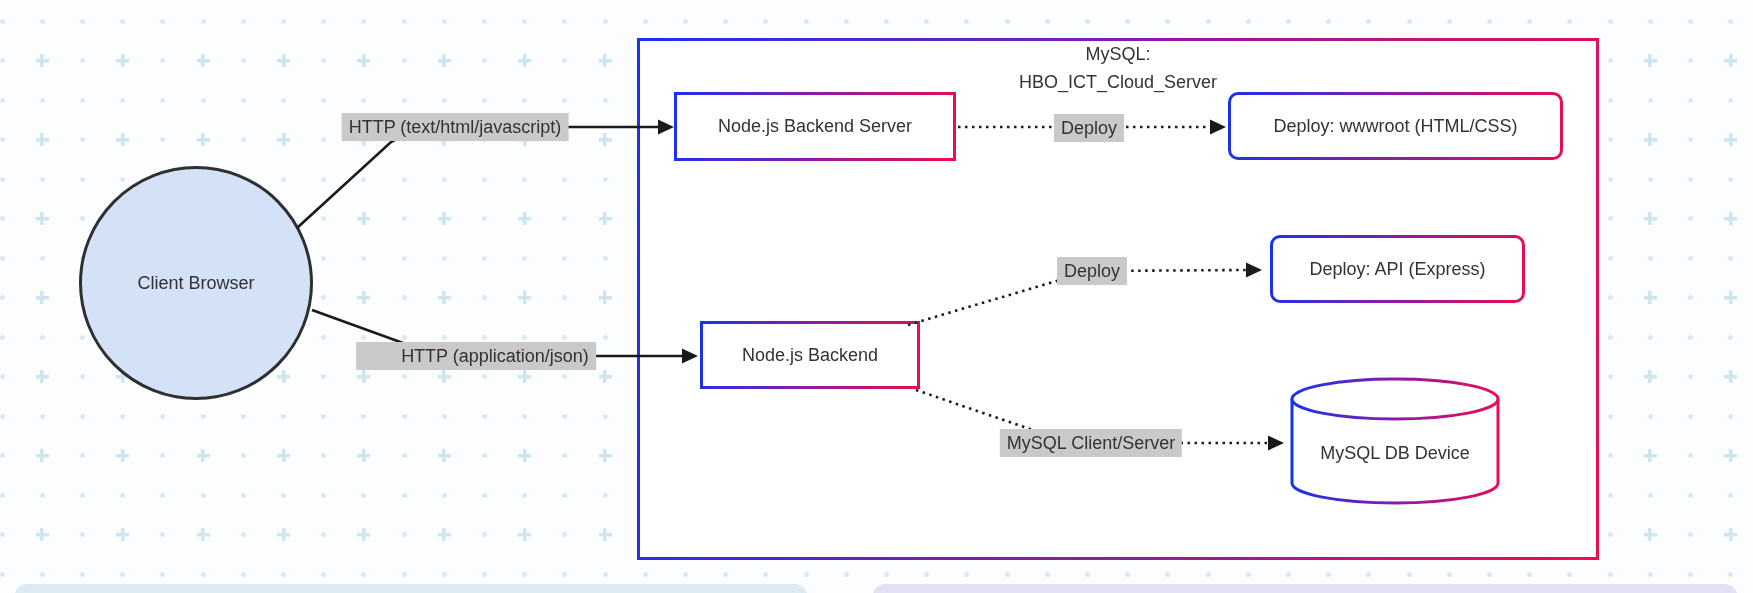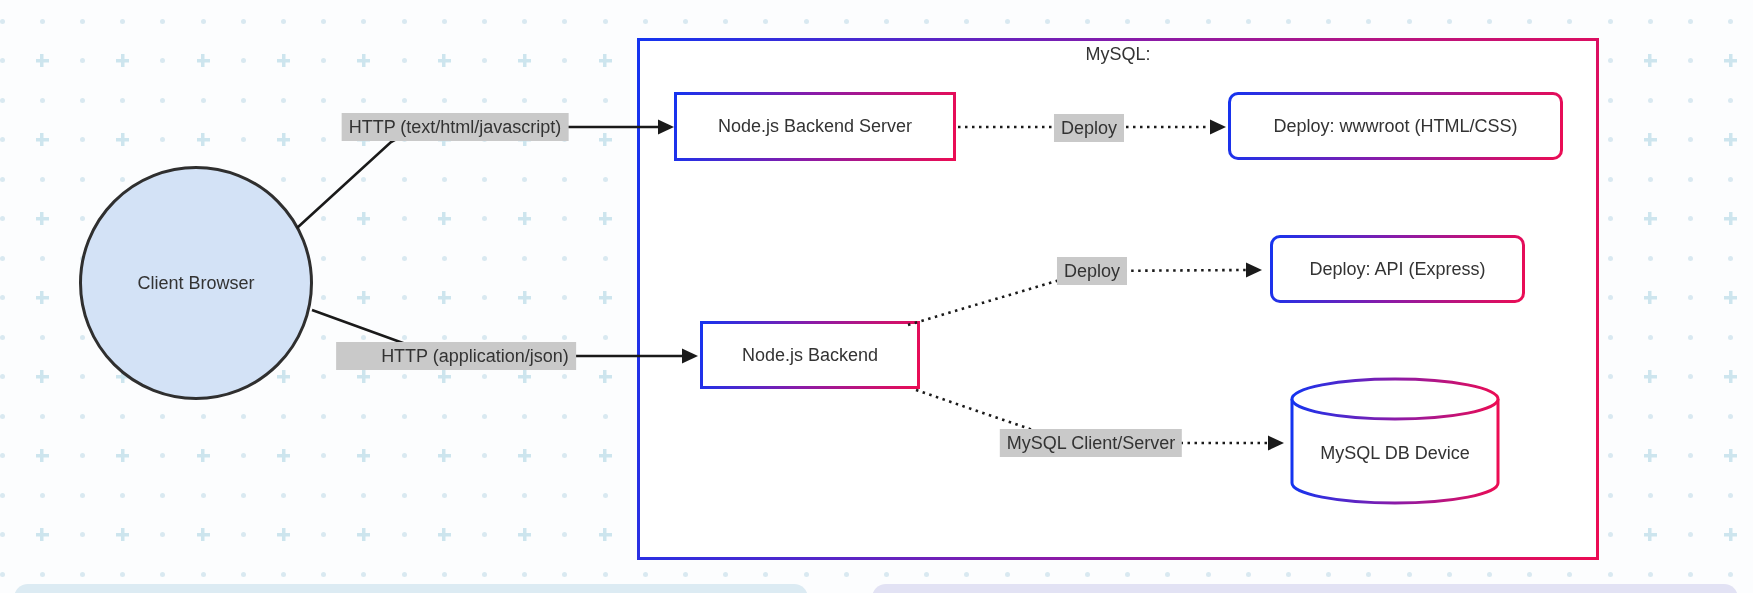--- a/index.html
+++ b/index.html
@@ -64,21 +64,21 @@
   
   #edge-layer{position:absolute;inset:0;z-index:3;pointer-events:none;}
 
   
   .elabel{
     position:absolute;z-index:4;transform:translate(-50%,-50%);
     background:#c9c9c9;color:#333;font-size:18px;line-height:22px;
     padding:3px 7px;white-space:nowrap;
   }
   #elabel-1{left:455px;top:127px;}
-  #elabel-2{left:456px;top:356px;padding-left:45px;}
+  #elabel-2{left:476px;top:356px;padding-left:45px;}
   #elabel-3{left:1089px;top:128px;}
   #elabel-4{left:1092px;top:271px;}
   #elabel-5{left:1091px;top:443px;}
 
   
   .bcard{position:absolute;height:16px;top:584px;z-index:5;}
   #bcard-left{left:14px;width:794px;border-radius:14px 14px 0 0;background:#dcebf3;}
   #bcard-right{left:872px;width:866px;border-radius:14px 14px 0 0;background:#e2e2f4;}
 </style>
 </head>
@@ -745,20 +745,21 @@
       <div class="pdot" style="left: 1567.3px; top: 571.5px;"></div>
       <div class="pdot" style="left: 1607.5px; top: 571.5px;"></div>
       <div class="pdot" style="left: 1647.7px; top: 571.5px;"></div>
       <div class="pdot" style="left: 1687.9px; top: 571.5px;"></div>
       <div class="pdot" style="left: 1728.1px; top: 571.5px;"></div>
     </div>
 
   <div class="cluster"></div>
   <div class="cluster-title">
     <div>MySQL:</div>
+    <div>HBO_ICT_Cloud_Server</div>
   </div>
 
   <div class="circle-node">
     <span>Client Browser</span>
   </div>
 
   <div id="node-frontend" class="gbox">
     <span>Node.js Backend Server</span>
   </div>
   <div id="node-backend" class="gbox">

